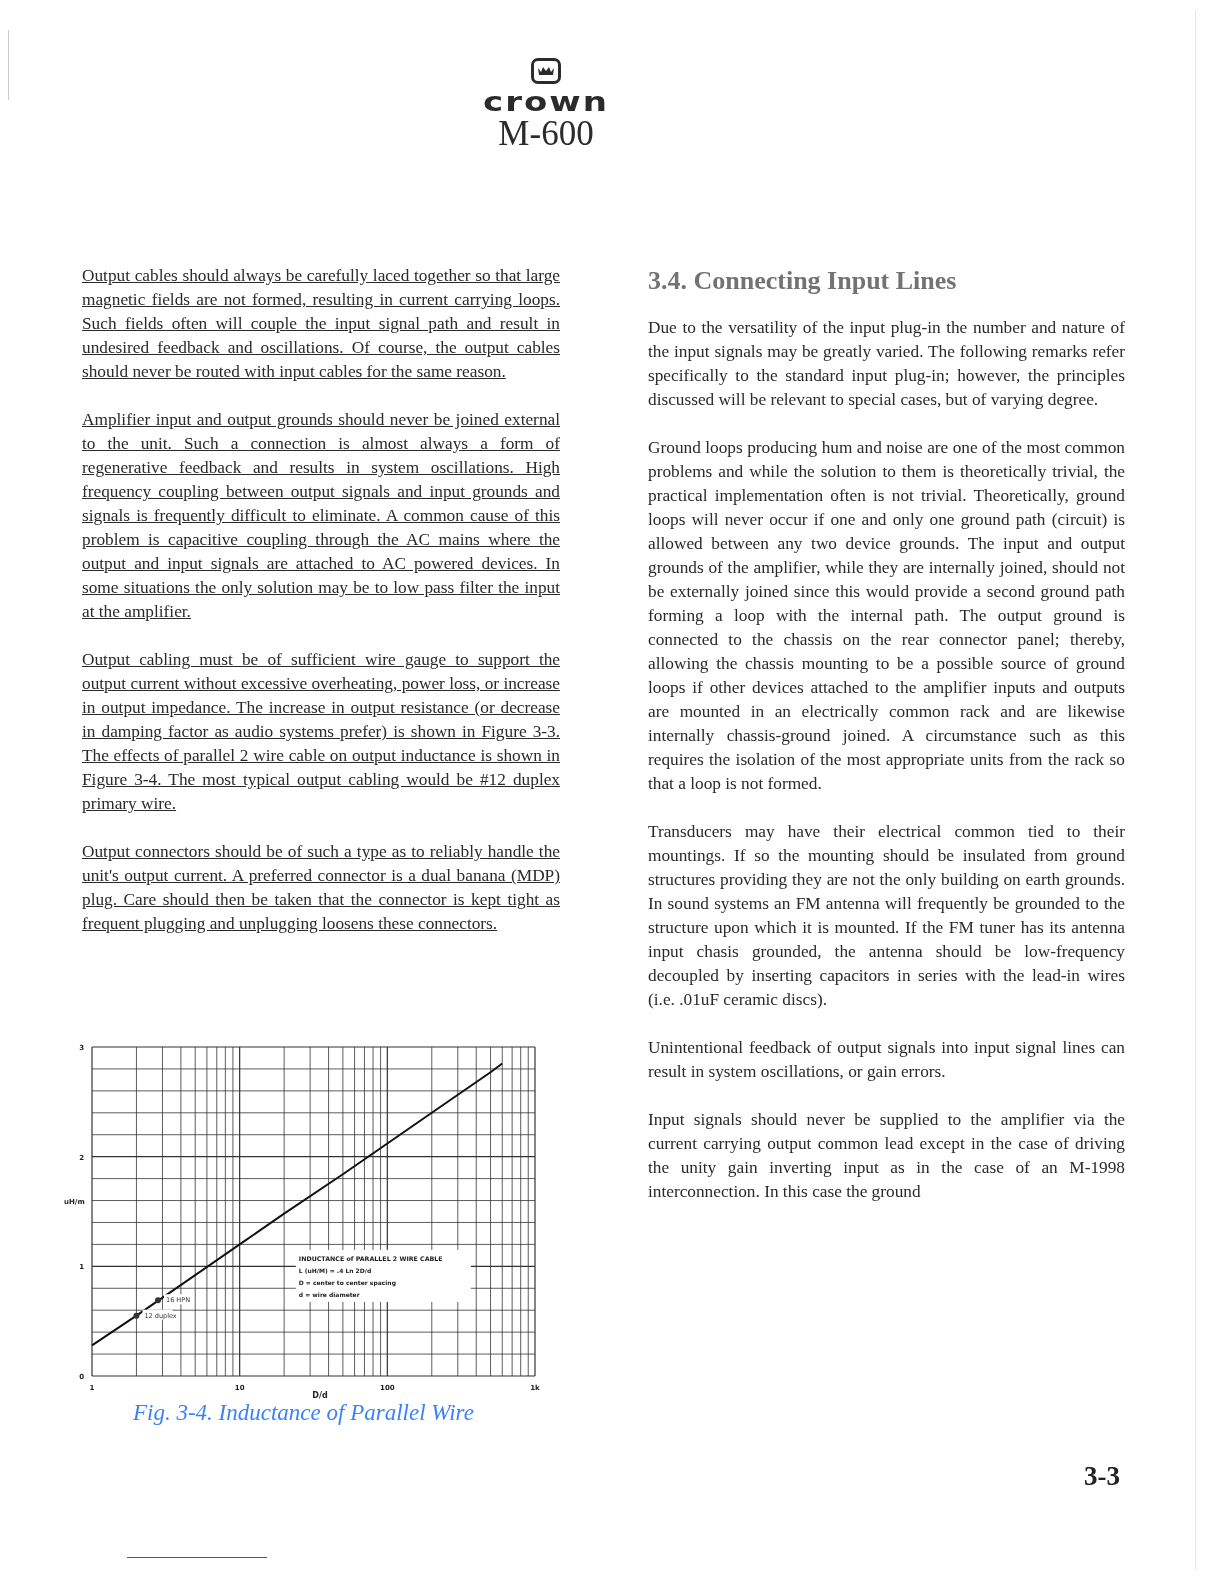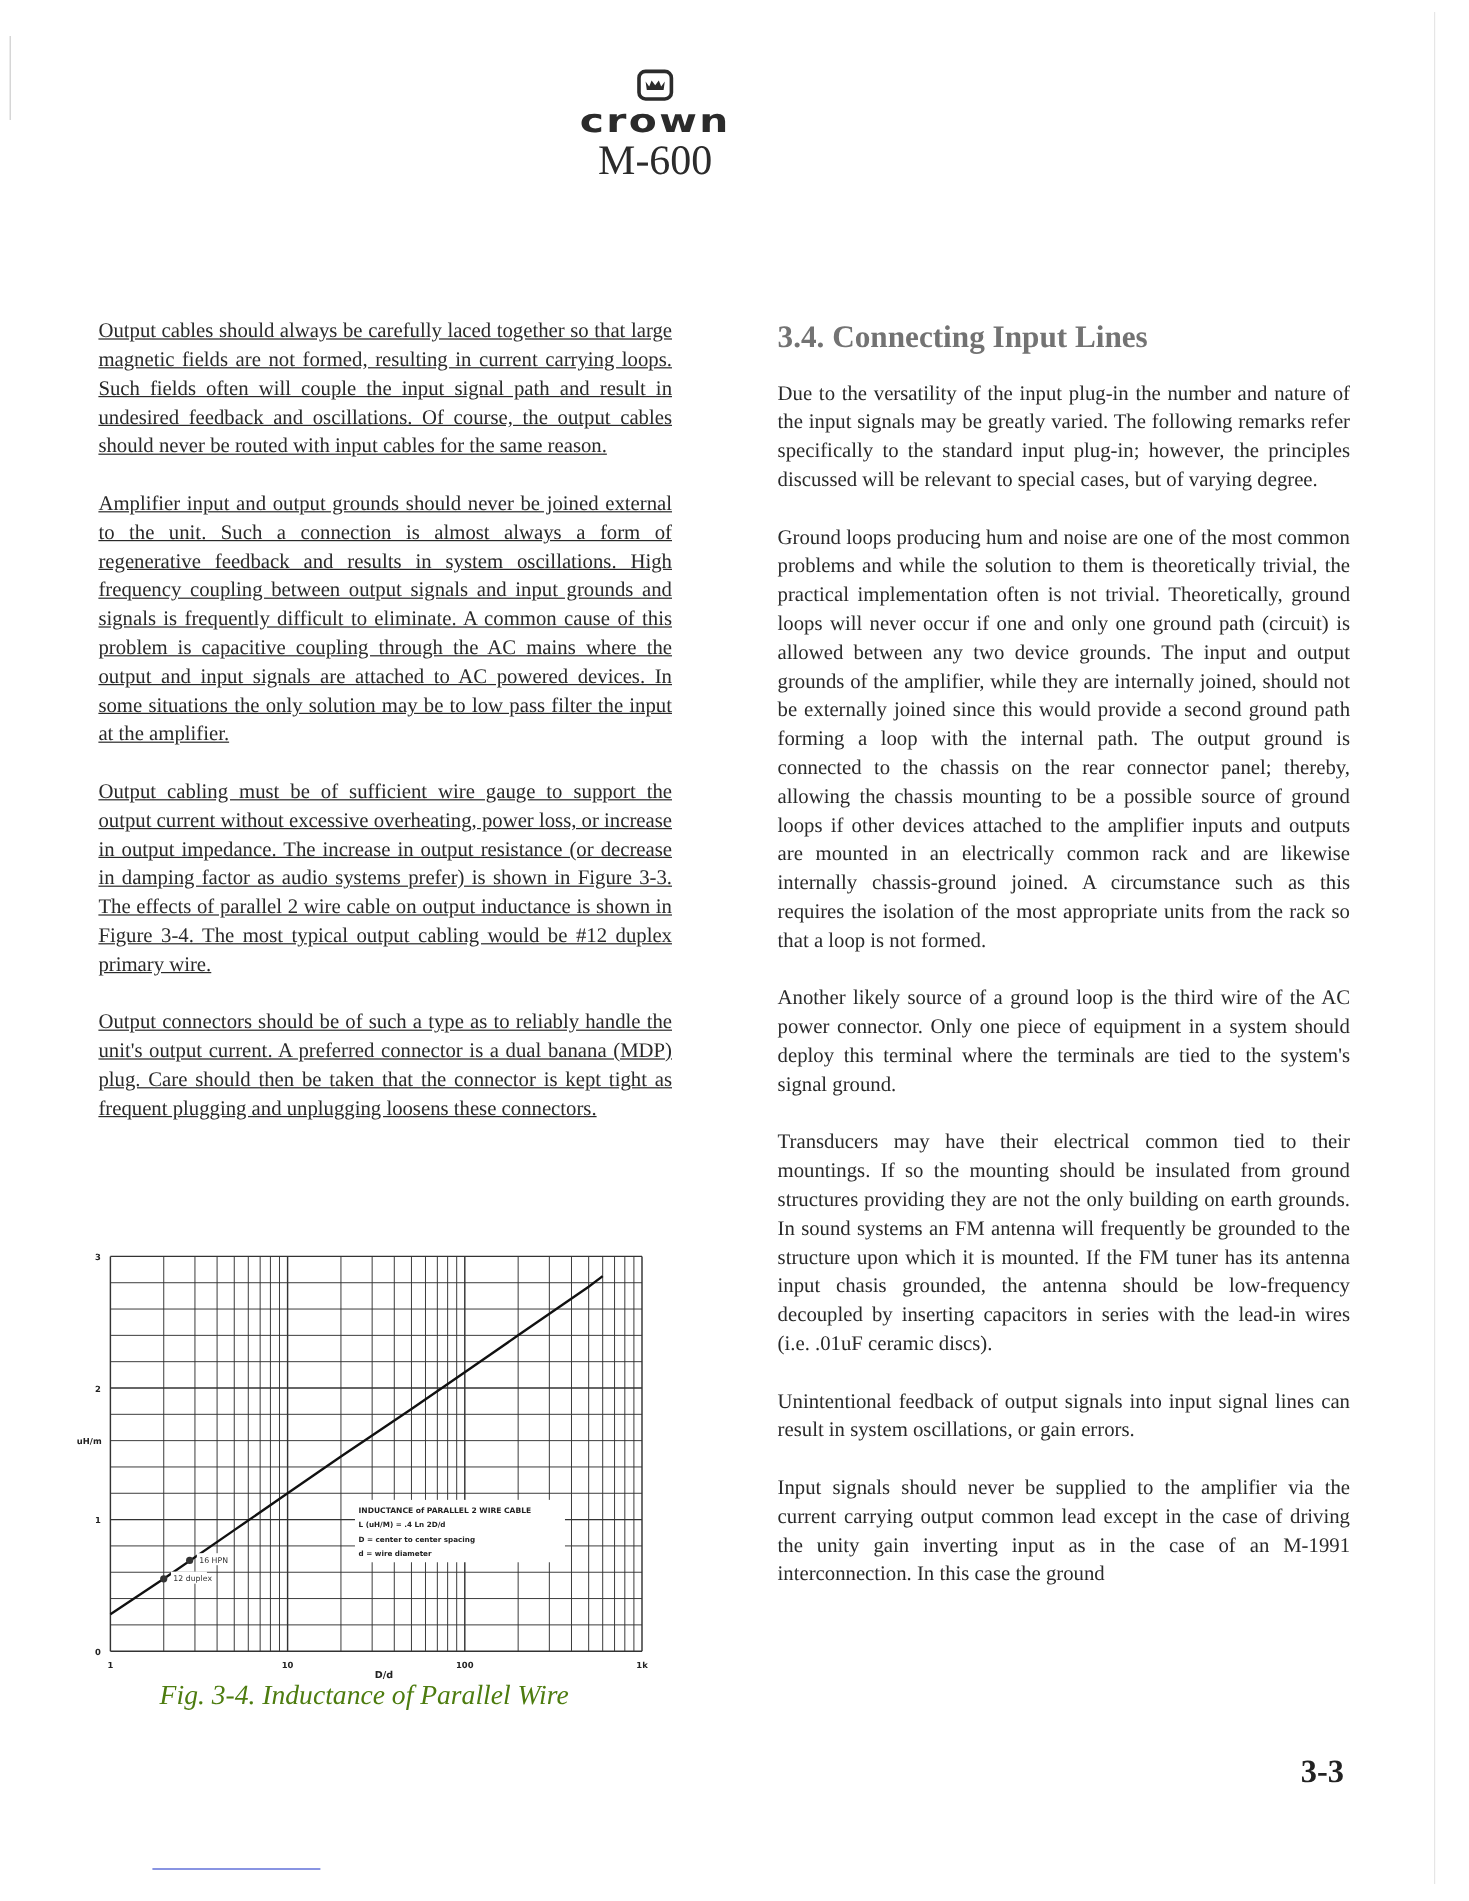--- a/index.html
+++ b/index.html
@@ -9,21 +9,21 @@
   .logo-box { width: 30px; height: 26px; margin: 0 auto; border: 3px solid #2b2b2b; border-radius: 7px; position: relative; box-sizing: border-box; }
   .logo-box svg { position: absolute; left: 3px; top: 3px; }
   .brand { font-family: "DejaVu Sans", sans-serif; font-weight: bold; font-size: 34px; letter-spacing: 2px; color: #2b2b2b; line-height: 34px; margin-top: 0px; transform: scaleY(0.8); }
   .model { font-family: "Liberation Serif", serif; font-weight: normal; font-size: 35px; color: #2b2b2b; margin-top: -4px; }
   .col { position: absolute; font-size: 17.3px; line-height: 24px; text-align: justify; }
   .col-left { left: 82px; width: 478px; top: 264px; text-decoration: underline; }
   .col-right { left: 648px; width: 477px; top: 264px; }
   .col p { margin: 0 0 24px 0; }
   .sec-title { font-family: "Liberation Serif", serif; font-weight: bold; font-size: 26px; color: #737373; margin: 2px 0 20px 0; line-height: 30px; }
   .chart-wrap { position: absolute; left: 60px; top: 1035px; width: 500px; height: 380px; }
-  .caption { position: absolute; left: 133px; top: 1400px; font-style: italic; font-size: 23px; color: #4d7c0f; }
+  .caption { position: absolute; left: 133px; top: 1400px; font-style: italic; font-size: 23px; color: #3b82f6; }
   .page-num { position: absolute; left: 1084px; top: 1461px; font-weight: bold; font-size: 27px; color: #222; }
   .footer-link { position: absolute; left: 127px; top: 1557px; width: 140px; height: 1px; background: #3a4fd0; }
   .edge-mark { position: absolute; width: 1px; background: #bbb; }
 </style>
 </head>
 <body>
 
 <div class="header">
   <div class="logo-box">
     <svg width="18" height="14" viewBox="0 0 18 14">
@@ -38,24 +38,23 @@
   <p>Output cables should always be carefully laced together so that large magnetic fields are not formed, resulting in current carrying loops. Such fields often will couple the input signal path and result in undesired feedback and oscillations. Of course, the output cables should never be routed with input cables for the same reason.</p>
   <p>Amplifier input and output grounds should never be joined external to the unit. Such a connection is almost always a form of regenerative feedback and results in system oscillations. High frequency coupling between output signals and input grounds and signals is frequently difficult to eliminate. A common cause of this problem is capacitive coupling through the AC mains where the output and input signals are attached to AC powered devices. In some situations the only solution may be to low pass filter the input at the amplifier.</p>
   <p>Output cabling must be of sufficient wire gauge to support the output current without excessive overheating, power loss, or increase in output impedance. The increase in output resistance (or decrease in damping factor as audio systems prefer) is shown in Figure 3-3. The effects of parallel 2 wire cable on output inductance is shown in Figure 3-4. The most typical output cabling would be #12 duplex primary wire.</p>
   <p>Output connectors should be of such a type as to reliably handle the unit's output current. A preferred connector is a dual banana (MDP) plug. Care should then be taken that the connector is kept tight as frequent plugging and unplugging loosens these connectors.</p>
 </div>
 
 <div class="col col-right">
   <div class="sec-title">3.4.  Connecting Input Lines</div>
   <p>Due to the versatility of the input plug-in the number and nature of the input signals may be greatly varied. The following remarks refer specifically to the standard input plug-in; however, the principles discussed will be relevant to special cases, but of varying degree.</p>
   <p>Ground loops producing hum and noise are one of the most common problems and while the solution to them is theoretically trivial, the practical implementation often is not trivial. Theoretically, ground loops will never occur if one and only one ground path (circuit) is allowed between any two device grounds. The input and output grounds of the amplifier, while they are internally joined, should not be externally joined since this would provide a second ground path forming a loop with the internal path. The output ground is connected to the chassis on the rear connector panel; thereby, allowing the chassis mounting to be a possible source of ground loops if other devices attached to the amplifier inputs and outputs are mounted in an electrically common rack and are likewise internally chassis-ground joined. A circumstance such as this requires the isolation of the most appropriate units from the rack so that a loop is not formed.</p>
-  <p>Another likely source of a ground loop is the third wire of the AC power connector. Only one piece of equipment in a system should deploy this terminal where the terminals are tied to the system's signal ground.</p>
   <p>Transducers may have their electrical common tied to their mountings. If so the mounting should be insulated from ground structures providing they are not the only building on earth grounds. In sound systems an FM antenna will frequently be grounded to the structure upon which it is mounted. If the FM tuner has its antenna input chasis grounded, the antenna should be low-frequency decoupled by inserting capacitors in series with the lead-in wires (i.e. .01uF ceramic discs).</p>
   <p>Unintentional feedback of output signals into input signal lines can result in system oscillations, or gain errors.</p>
-  <p>Input signals should never be supplied to the amplifier via the current carrying output common lead except in the case of driving the unity gain inverting input as in the case of an M-1991 interconnection. In this case the ground</p>
+  <p>Input signals should never be supplied to the amplifier via the current carrying output common lead except in the case of driving the unity gain inverting input as in the case of an M-1998 interconnection. In this case the ground</p>
 </div>
 
 <div class="chart-wrap">
   <svg id="chart-svg" width="500" height="380">
     <g id="grid-layer">
         <line x1="32" x2="32" y1="12" y2="341" stroke="#333" stroke-width="1.2"></line>
         <line x1="76.45209602638121" x2="76.45209602638121" y1="12" y2="341" stroke="#333" stroke-width="0.8"></line>
         <line x1="102.45490528027015" x2="102.45490528027015" y1="12" y2="341" stroke="#333" stroke-width="0.8"></line>
         <line x1="120.90419205276244" x2="120.90419205276244" y1="12" y2="341" stroke="#333" stroke-width="0.8"></line>
         <line x1="135.21457064028544" x2="135.21457064028544" y1="12" y2="341" stroke="#333" stroke-width="0.8"></line>

